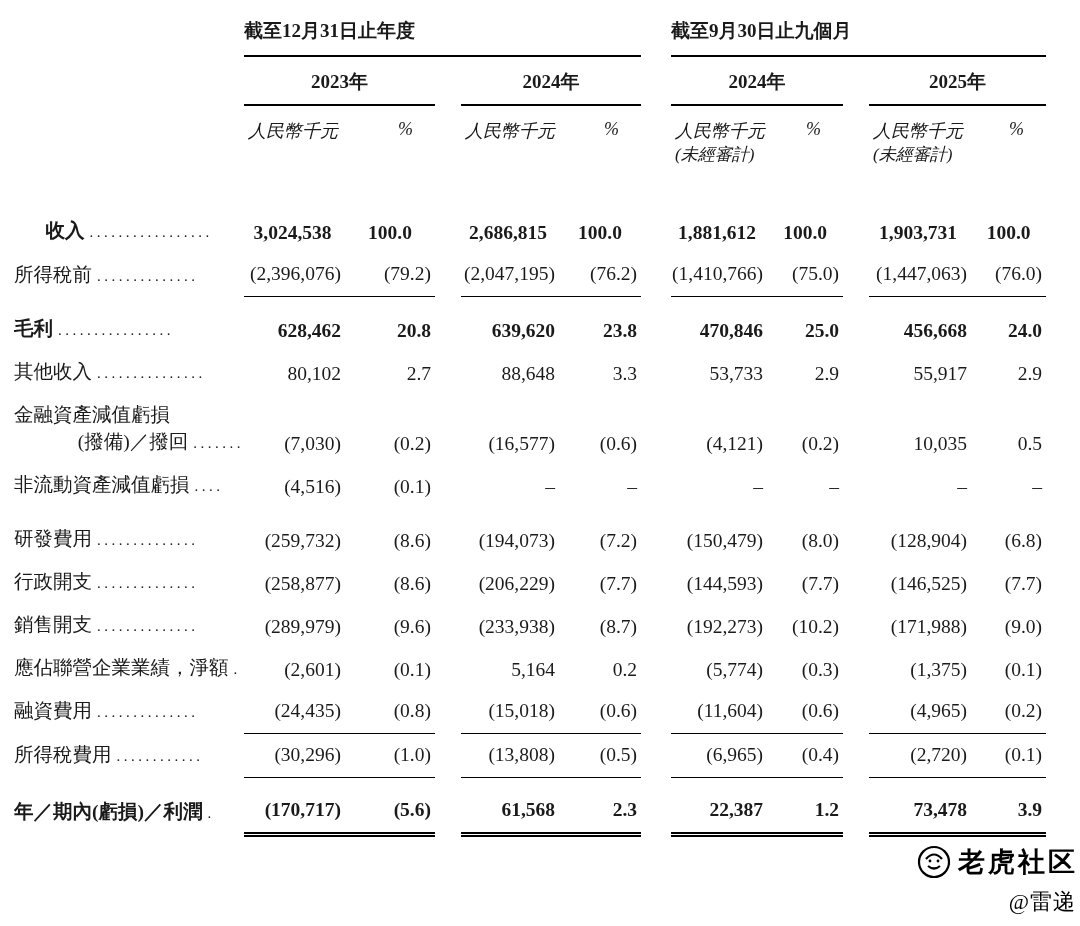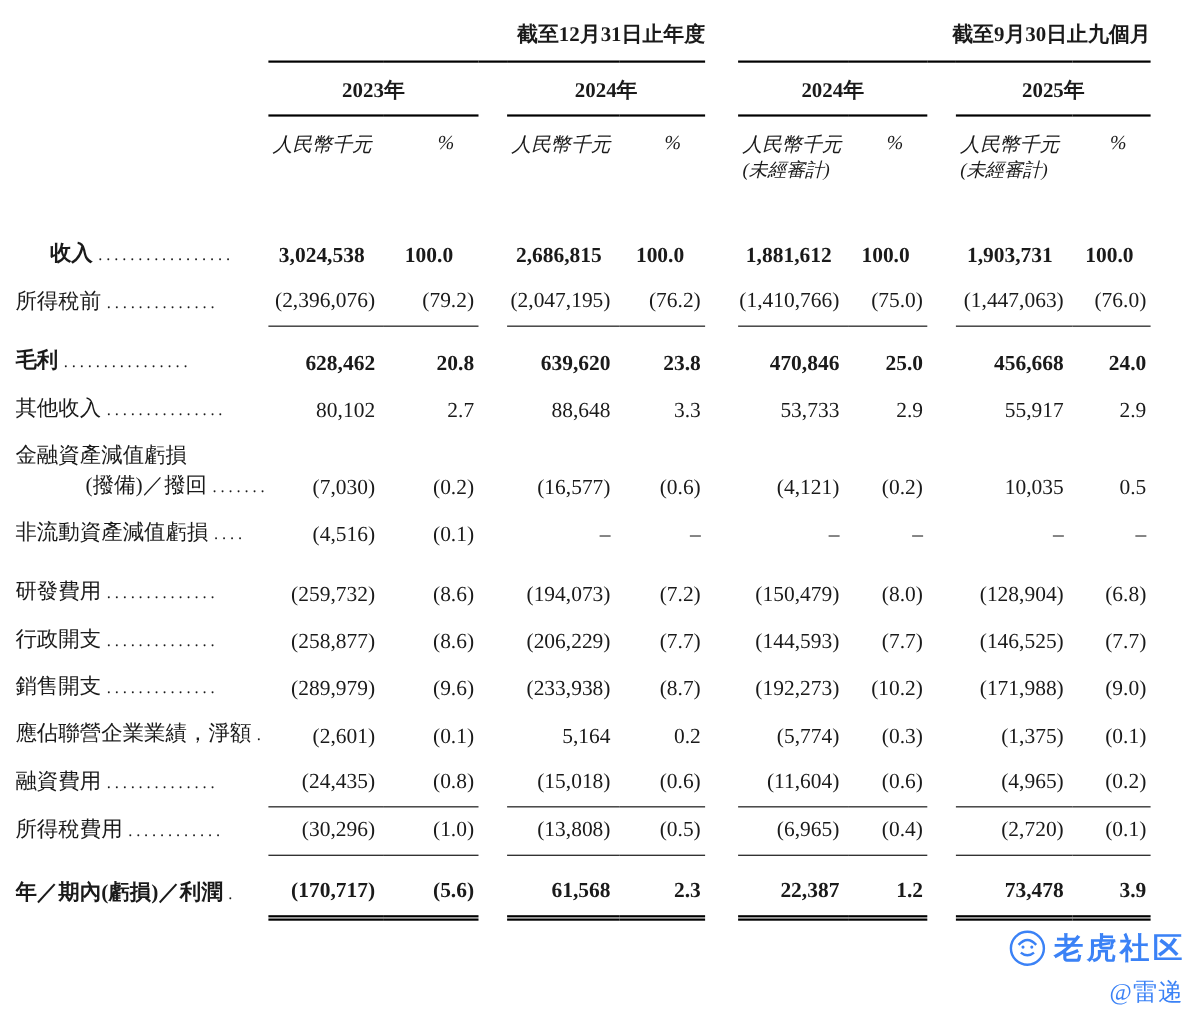--- a/index.html
+++ b/index.html
@@ -6,21 +6,21 @@
   .page {
     position:relative; width:1080px; height:926px; overflow:hidden;
     background:#ffffff; color:#1a1a1a;
     font-family:"Liberation Serif","DejaVu Serif",serif;
   }
   table { border-collapse:collapse; table-layout:fixed; width:1032px; margin:10px 0 0 14px; }
   th,td { padding:0; font-weight:normal; vertical-align:bottom; overflow:hidden; white-space:nowrap; }
 
   
   thead .grp {
-    font-weight:bold; text-align:right; font-size:19px;
+    font-weight:bold; text-align:left; font-size:19px;
     padding:8px 0 11px 0; border-bottom:2px solid #000;
   }
   thead .yr {
     font-weight:bold; text-align:center; font-size:19px;
     padding:12px 0 9px 0; border-bottom:2px solid #000;margin-top:44px;
   }
   thead .unit { font-style:italic; font-size:18px; text-align:left; padding:13px 0 0 4px; line-height:24px; }
   thead .pct-h { font-style:italic; font-size:18px; text-align:right; padding:13px 22px 0 0; vertical-align:top; }
   thead .note { display:block; font-style:italic; font-size:17px; min-height:24px; }
 
@@ -292,21 +292,21 @@
           <td></td>
           <td class="num rd">22,387</td>
           <td class="pct rd">1.2</td>
           <td></td>
           <td class="num rd">73,478</td>
           <td class="pct rd">3.9</td>
         </tr>
       </tbody>
   </table>
 
-  <div class="wm" style="color: #3b82f6;">
+  <div class="wm" style="color: #000000;">
     <div class="wm-brand">
       <svg width="34" height="34" viewBox="0 0 34 34">
         <circle cx="17" cy="17" r="15" fill="none" stroke="currentColor" stroke-width="2.2"></circle>
         <path d="M9 14 Q17 5 25 14" fill="none" stroke="currentColor" stroke-width="2.2"></path>
         <path d="M11 21 Q17 26 23 21" fill="none" stroke="currentColor" stroke-width="2.2"></path>
         <circle cx="13" cy="16" r="1.4" fill="currentColor"></circle>
         <circle cx="21" cy="16" r="1.4" fill="currentColor"></circle>
       </svg>
       <span>老虎社区</span>
     </div>

